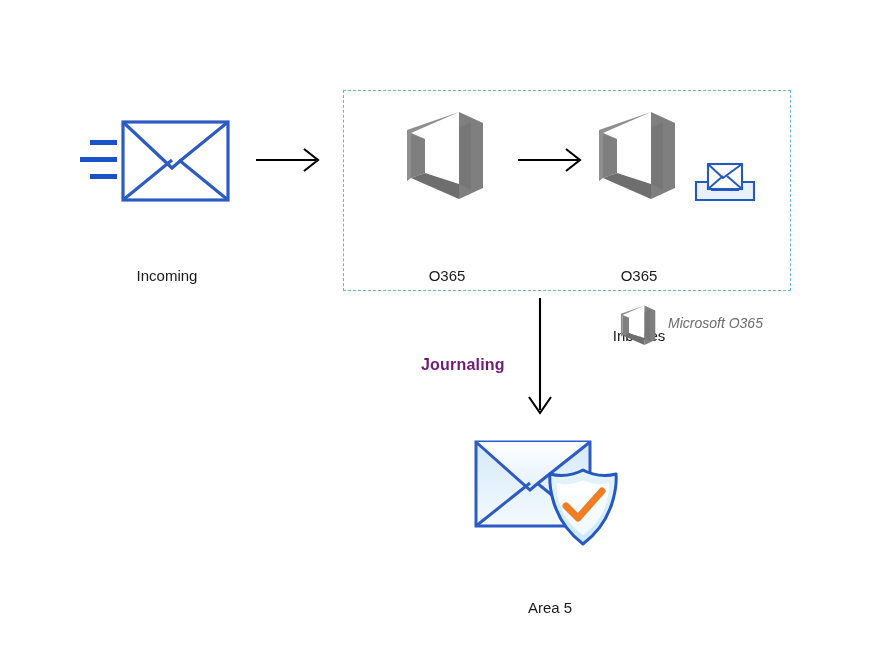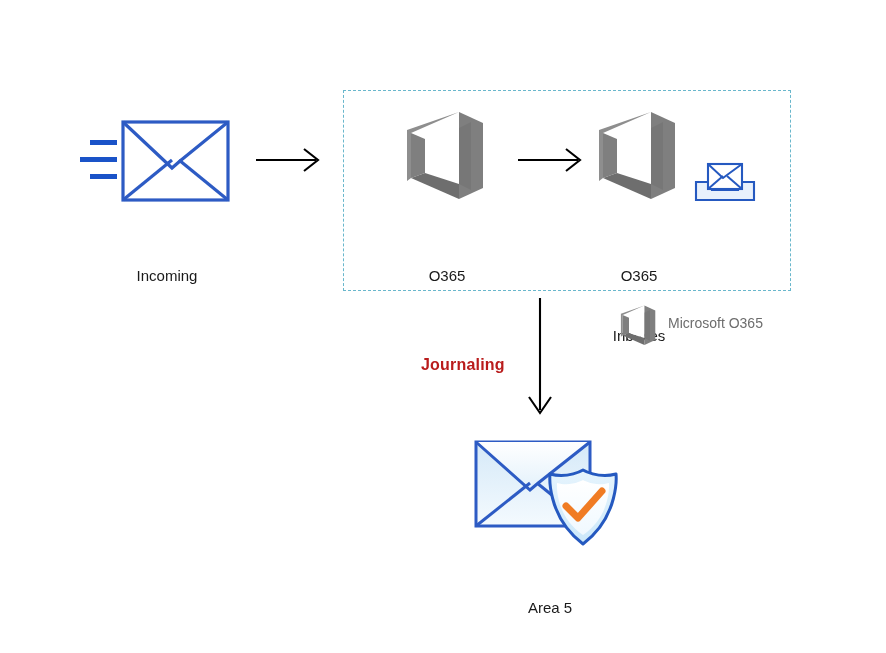--- a/index.html
+++ b/index.html
@@ -28,21 +28,21 @@
     font-size: 15px;
     line-height: 20px;
     font-family: "Liberation Sans", sans-serif;
     white-space: pre;
   }
   .caption-line {
     display: block;
   }
   .journaling-label {
     position: absolute;
-    color: #b91c1c;
+    color: #701a75;
     font-size: 16px;
     font-weight: bold;
     font-family: "Liberation Sans", sans-serif;
     letter-spacing: 0.2px;
   }
   .legend-label {
     position: absolute;
     color: #6d6d6d;
     font-size: 14px;
     font-family: "Liberation Sans", sans-serif;
@@ -147,21 +147,21 @@
   <div class="node" style="left:620px; top:303px; width:38px; height:44px;">
     <svg width="38" height="44" viewBox="0 0 84 94">
       <path d="M 54 4 L 78 15 L 78 80 L 54 91 Z" fill="#7f7f7f"></path>
       <path d="M 54 4 L 6 25 L 6 70 L 2 73 L 2 22 Z" fill="#8e8e8e"></path>
       <path d="M 6 25 L 20 31 L 20 65 L 6 70 Z" fill="#7f7f7f"></path>
       <path d="M 20 31 L 54 20 L 54 76 L 20 65 Z" fill="#ffffff"></path>
       <path d="M 6 70 L 54 91 L 54 76 L 20 65 Z" fill="#6e6e6e"></path>
       <path d="M 54 20 L 66 14 L 66 82 L 54 76 Z" fill="#777777"></path>
     </svg>
   </div>
-  <div class="legend-label" style="left:668px; top:315px;">Microsoft O365</div>
+  <div class="legend-label" style="left:668px; top:315px;font-style:italic;">Microsoft O365</div>
 
   <div class="node" style="left:523px; top:298px; width:34px; height:122px;">
     <svg width="34" height="122" viewBox="0 0 34 122">
       <path d="M 17 0 L 17 112" fill="none" stroke="#000000" stroke-width="2.1"></path>
       <path d="M 6 99 L 17 115 L 28 99" fill="none" stroke="#000000" stroke-width="2.1" stroke-linecap="butt" stroke-linejoin="miter"></path>
     </svg>
   </div>
   <div class="journaling-label" style="left:421px; top:356px;">Journaling</div>
 
   <div class="node" style="left:470px; top:434px; width:160px; height:116px;">

